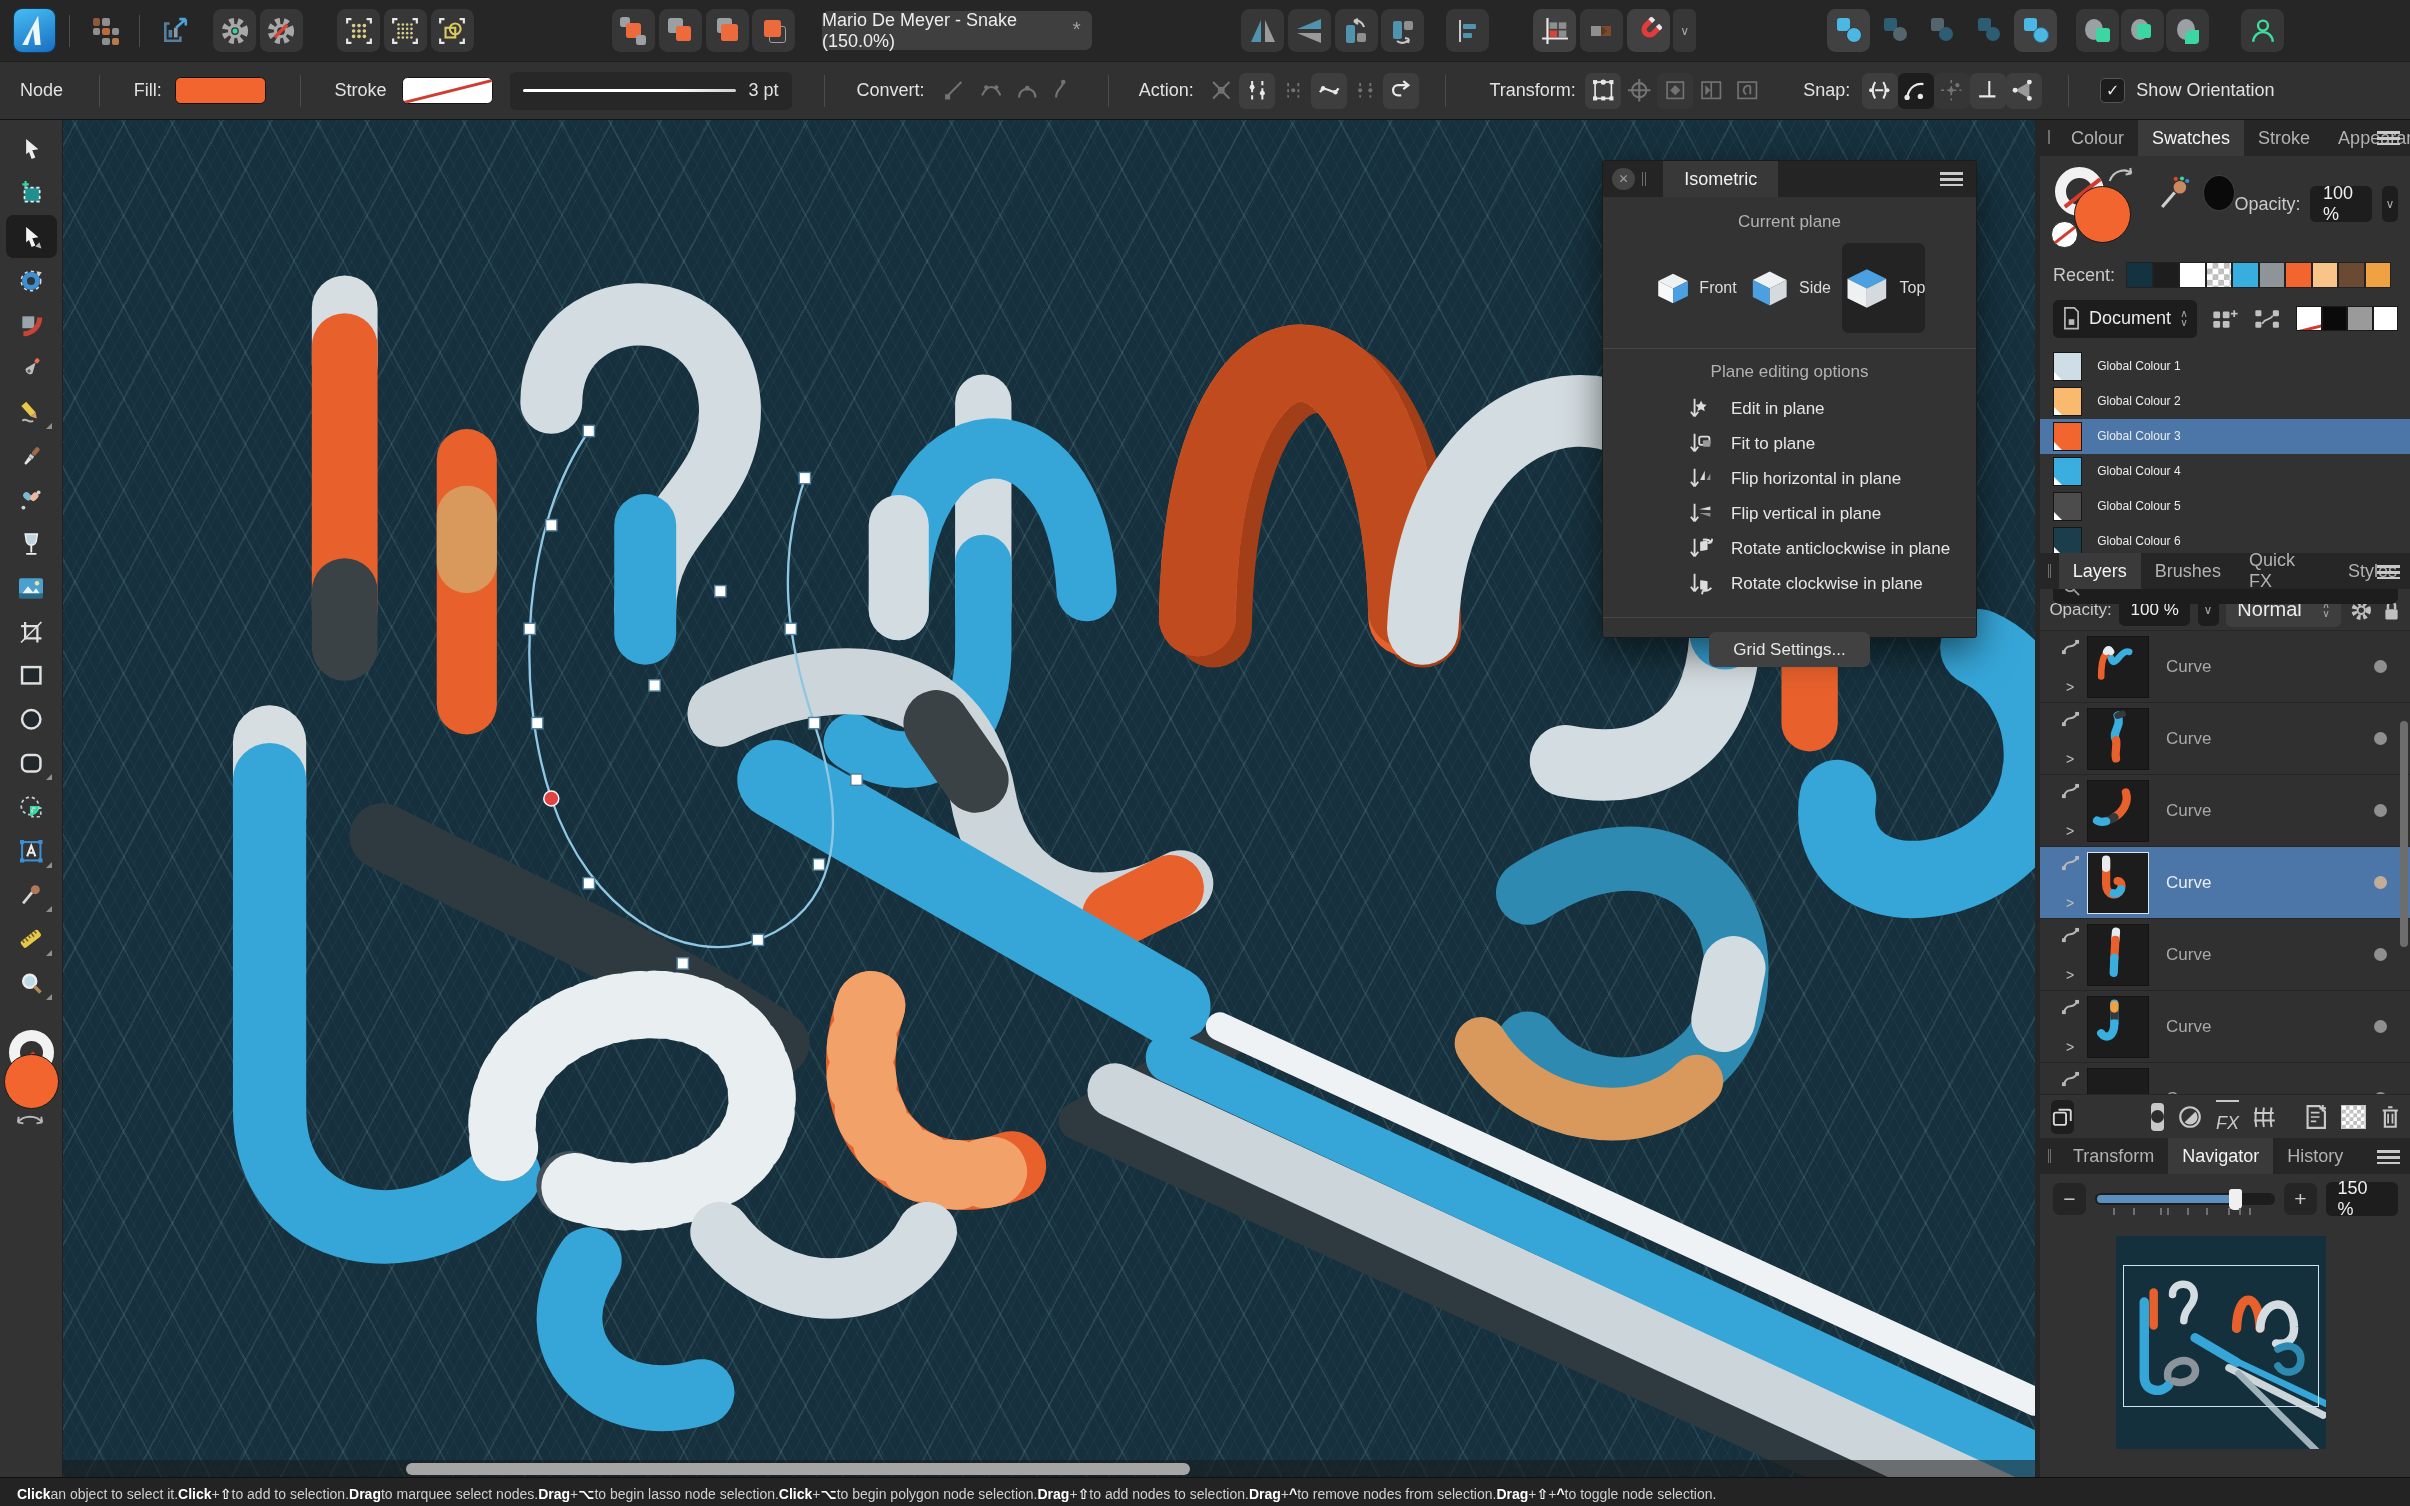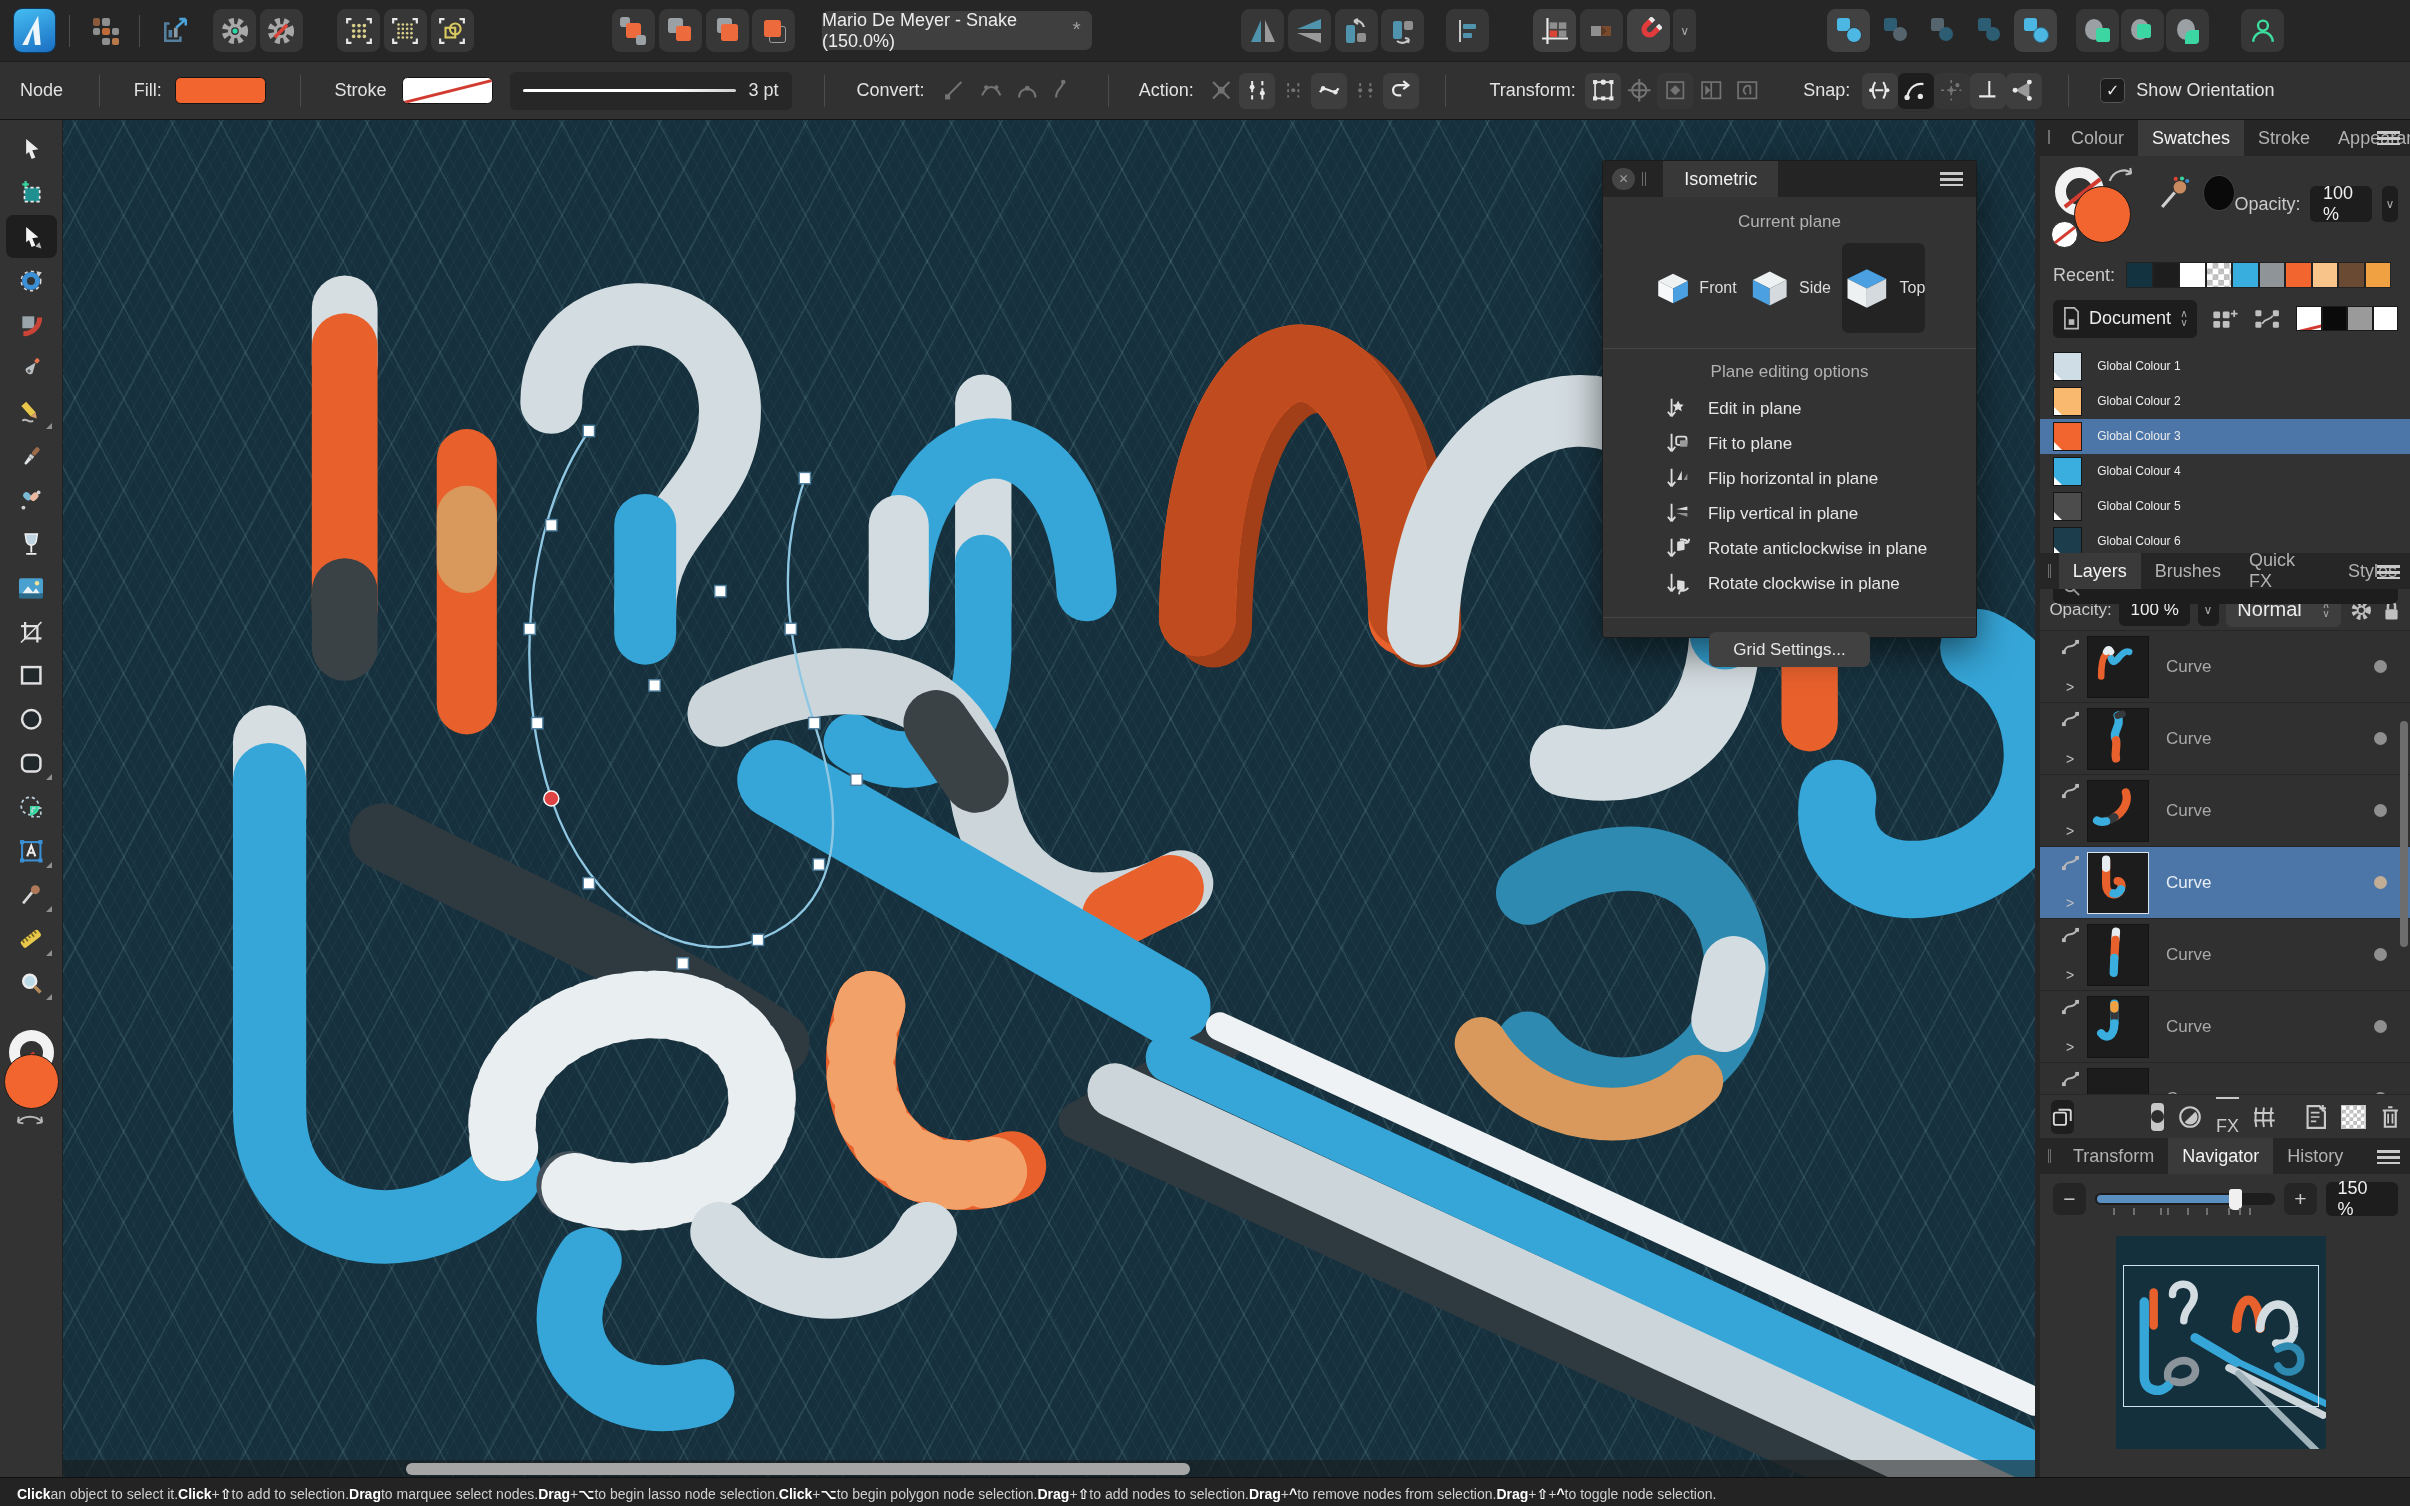--- a/index.html
+++ b/index.html
@@ -65,21 +65,21 @@
   #iso-tab{height:36px;background:#383838;display:flex;align-items:center;padding:0 21px;font-size:18px;color:#f0f0f0;margin-left:9.4px;}
   .closebtn{width:22.6px;height:22.6px;border-radius:50%;background:#454545;color:#9d9d9d;display:flex;align-items:center;justify-content:center;font-size:12.2px;margin-left:9.4px;}
   .grip{width:1.9px;height:14px;border-left:1.9px solid #6e6e6e;border-right:1.9px solid #6e6e6e;margin:0 7.5px;}
   .burger{width:22.6px;height:14px;background:repeating-linear-gradient(#c9c9c9 0 2.8px,transparent 2.8px 5.8px);}
   .iso-heading{text-align:center;color:#b2b2b2;font-size:17px;}
   #planes{display:flex;justify-content:center;gap:11.3px;margin-top:11.3px;}
   .plane{width:83px;height:90px;border-radius:6.6px;display:flex;flex-direction:row;align-items:center;justify-content:center;gap:7.5px;}
   .plane.sel{background:#232323;}
   .plane .plabel{font-size:16px;color:#dcdcdc;}
   .iso-div{height:0.9px;background:#454545;margin:15px 0 0 0;}
-  .opt-row{display:flex;align-items:center;height:35px;padding-left:62px;gap:15px;}
+  .opt-row{display:flex;align-items:center;height:35px;padding-left:85px;gap:15px;}
   .opt-row .olabel{font-size:17px;color:#e6e6e6;}
   #grid-settings{display:block;margin:15px auto 0;background:#414141;border-radius:6.6px;padding:7.5px 24.5px;font-size:17px;color:#e6e6e6;width:max-content;}
   
   #sidebar{width:371px;background:#323232;border-left:5.6px solid #262626;display:flex;flex-direction:column;flex:0 0 auto;}
   .ptabs{height:36px;background:#262626;display:flex;align-items:stretch;position:relative;flex:0 0 auto;}
   .ptab{padding:0 14px;font-size:18px;color:#b2b2b2;display:flex;align-items:center;}
   .ptab.act{background:#3a3a3a;color:#f4f4f4;}
   .ptabs .burger{position:absolute;right:11.3px;top:11.3px;}
   .ptabs .grip{margin-top:10.4px;}
   .darkbox{background:#1d1d1d;border-radius:5.6px;color:#f0f0f0;display:flex;align-items:center;}
@@ -1203,21 +1203,21 @@
         <span class="lbic" style="width:32px;height:28px;background:#c8c8c8;border-radius:3.8px">
             <span style="width:13px;height:13px;border-radius:50%;background:#2d2d2d"></span>
           </span>
         <span class="lbic">
             <svg width="26" height="26" viewBox="0 0 24 24">
               <circle cx="12" cy="12" r="9" fill="none" stroke="#c8c8c8" stroke-width="2"></circle>
               <path d="M12,5 a7,7 0 0 1 0,14 Z" fill="#c8c8c8" transform="rotate(45 12 12)"></path>
             </svg>
           </span>
         <span class="lbic">
-            <span style="font-size:18px;color:#c8c8c8;border-top:2.4px solid #c8c8c8;padding-top:17px">FX</span>
+            <span style="font-size:18px;font-style:italic;color:#c8c8c8;border-top:2.4px solid #c8c8c8;padding-top:11px">FX</span>
           </span>
         <span class="lbic">
             <svg width="26" height="24.5" viewBox="0 0 24 22">
               <path d="M4,2 C3,9 3,15 4,20 M11,2 C10,9 10,15 11,20 M18,2 C17,9 17,15 18,20 M2,7 H20 M2,14 H21" fill="none" stroke="#c8c8c8" stroke-width="1.8"></path>
             </svg>
           </span>
         <span style="flex:1"></span>
         <span class="lbic">
             <svg width="24.5" height="26" viewBox="0 0 22 24">
               <path d="M3,2 H14 L19,7 V22 H3 Z" fill="none" stroke="#c8c8c8" stroke-width="2"></path>

